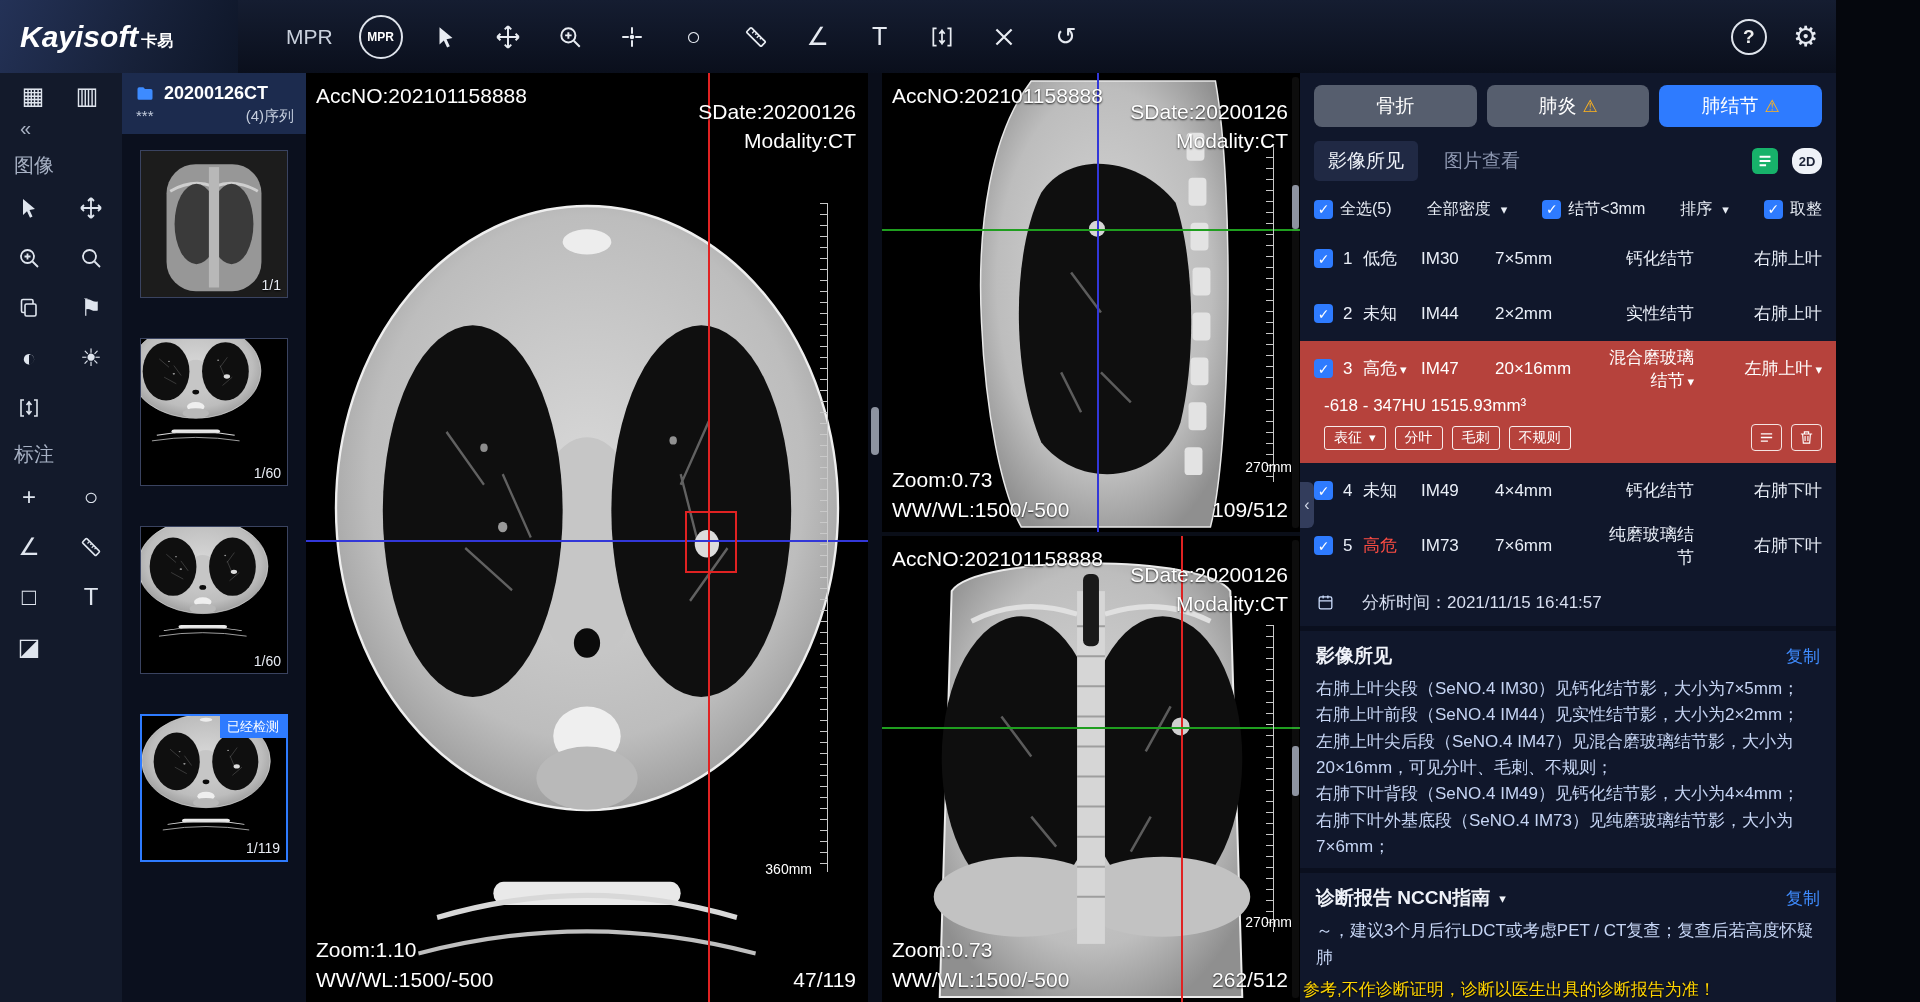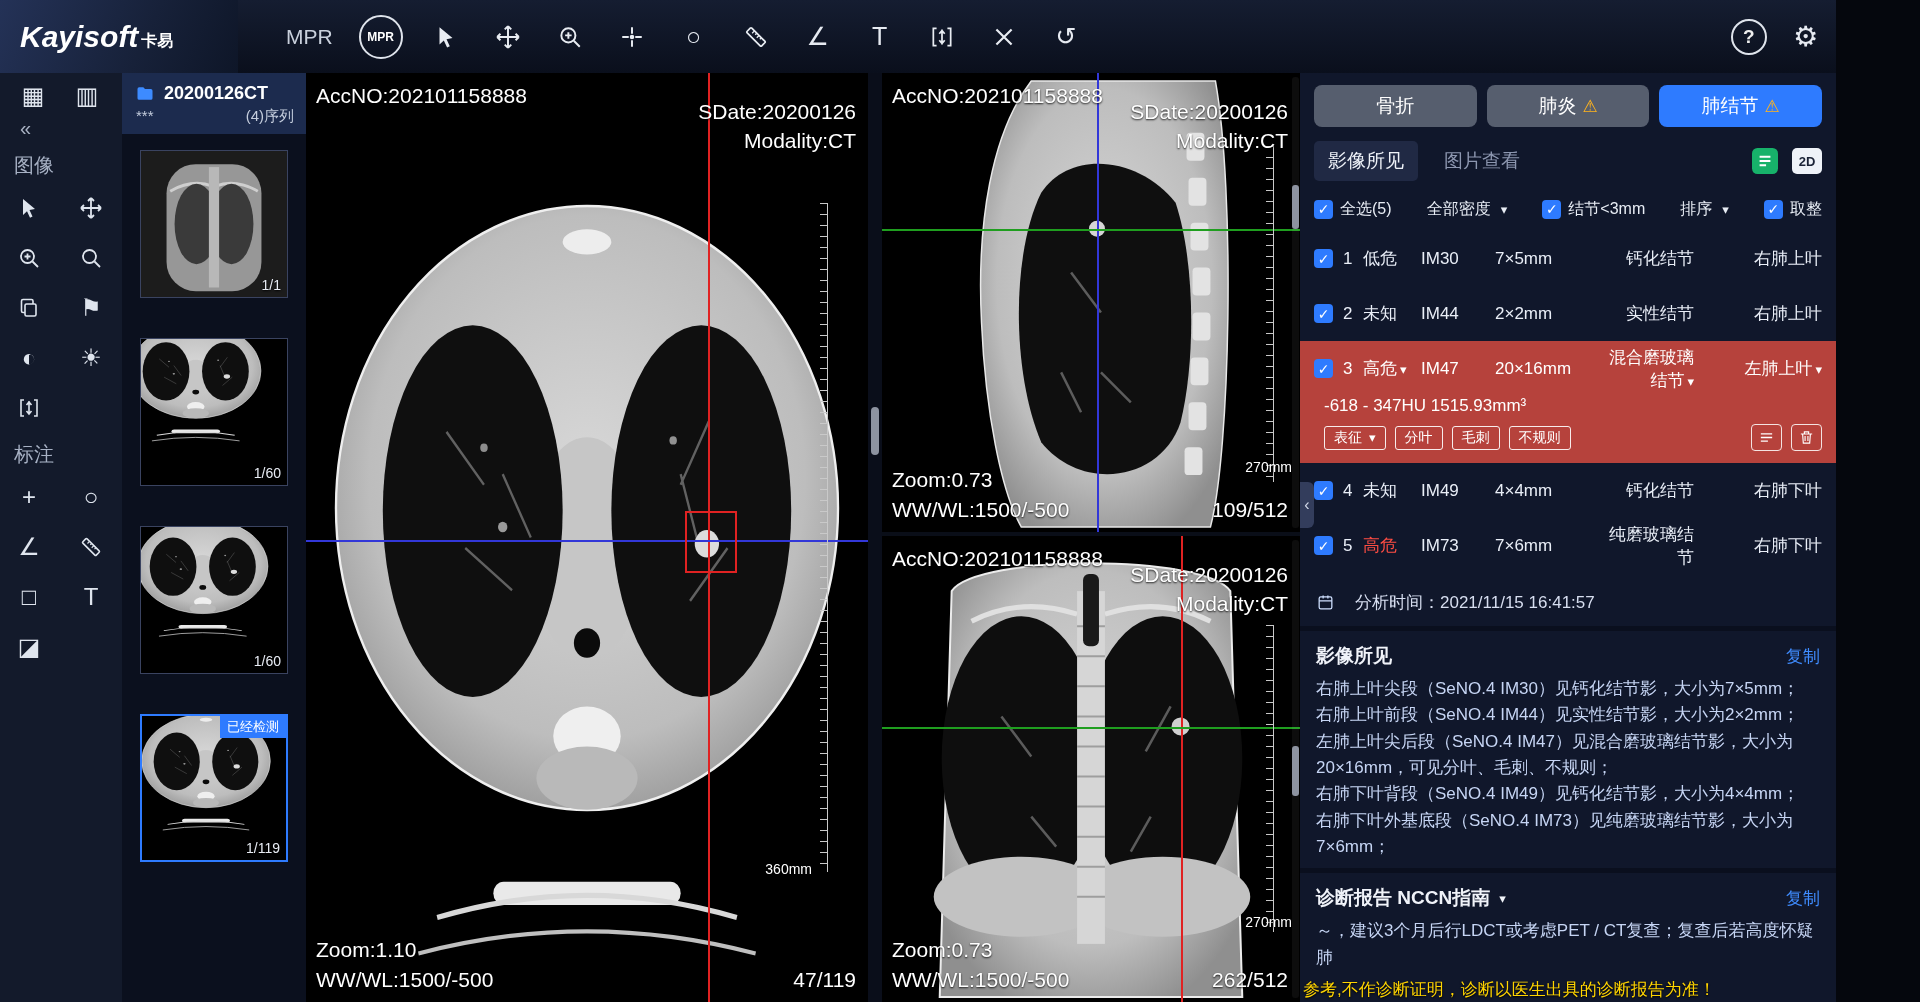--- a/index.html
+++ b/index.html
@@ -72,21 +72,21 @@
   .panel-handle{position:absolute;left:0;top:44%;width:14px;height:46px;background:#333d5c;color:#cfd6e6;display:flex;align-items:center;justify-content:center;border-radius:0 6px 6px 0;font-size:16px;z-index:9;cursor:pointer}
   .ai-tabs{display:flex;gap:10px;padding:12px 14px 8px}
   .ai-tab{flex:1;height:42px;border-radius:8px;background:#565e6e;color:#fff;font-size:19px;display:flex;align-items:center;justify-content:center;gap:6px;cursor:pointer}
   .ai-tab.active{background:#2e7bff}
   .warn{color:#ffb41e;font-size:17px}
   .view-tabs{display:flex;align-items:center;padding:6px 14px 6px;gap:26px}
   .vtab{font-size:19px;color:#8d97b0;cursor:pointer}
   .vtab.active{color:#eef2f8;background:#202944;padding:7px 14px;border-radius:5px}
   .vt-icons{margin-left:auto;display:flex;align-items:center;gap:12px}
   .vt-icons svg{width:30px;height:26px;cursor:pointer}
-  .badge-2d{width:30px;height:26px;background:#eef2f8;border-radius:5px;color:#1a2236;font-size:13px;font-weight:bold;display:flex;align-items:center;justify-content:center;cursor:pointer}
+  .badge-2d{width:30px;height:26px;background:#eef2f8;border-radius:12px;color:#1a2236;font-size:13px;font-weight:bold;display:flex;align-items:center;justify-content:center;cursor:pointer}
 
   .filters{display:flex;align-items:center;padding:4px 14px;height:44px;color:#e8edf5;font-size:16px;justify-content:space-between}
   .fgrp{display:flex;align-items:center;gap:7px;cursor:pointer}
   .caret{font-size:13px;color:inherit;margin-left:3px}
   .cb{display:inline-flex;width:19px;height:19px;background:#2e7bff;border-radius:4px;color:#fff;font-size:14px;align-items:center;justify-content:center;flex:none;cursor:pointer}
 
   .nrow{display:flex;align-items:center;height:55px;padding:0 14px;color:#e9eef7;font-size:17px}
   .nrow .no{width:20px;margin-left:10px}
   .risk{width:58px}
   .risk.redtxt{color:#ff4d43}
@@ -96,21 +96,21 @@
   .loc{width:100px;text-align:right}
   .nexp{background:#b6423c;color:#fff}
   .nexp .nrow{color:#fff}
   .hu-line{padding:0 16px 6px 24px;font-size:17px;color:#fff}
   .chips{display:flex;align-items:center;gap:9px;padding:2px 14px 12px 24px}
   .chip{border:1px solid rgba(255,255,255,.9);border-radius:3px;padding:2px 9px;font-size:14px;color:#fff;cursor:pointer;display:inline-flex;align-items:center;gap:4px}
   .chips .spacer{flex:1}
   .ibtn{width:31px;height:27px;border:1px solid rgba(255,255,255,.85);border-radius:4px;display:flex;align-items:center;justify-content:center;cursor:pointer}
   .ibtn svg{width:17px;height:17px}
 
-  .analysis{display:flex;align-items:center;gap:20px;color:#d7def0;font-size:17px;padding:18px 16px 12px}
+  .analysis{display:flex;align-items:center;gap:27px;color:#d7def0;font-size:17px;padding:18px 16px 12px}
   .analysis svg{width:19px;height:19px}
 
   .section{border-top:5px solid #0a0f1e;padding:12px 16px 8px;position:relative}
   .sec-head{display:flex;justify-content:space-between;align-items:center;margin-bottom:7px}
   .sec-title{color:#f0f3f9;font-size:19px;font-weight:bold;display:flex;align-items:center;gap:6px}
   .copy{color:#3f8cff;font-size:17px;cursor:pointer}
   .sec-body{color:#c6d5f4;font-size:17px;line-height:1.55}
   .disclaimer{position:absolute;left:3px;bottom:1px;color:#ffd400;font-size:17px;white-space:nowrap;z-index:10;text-shadow:0 1px 2px #000;pointer-events:none}
 </style>
 </head>

